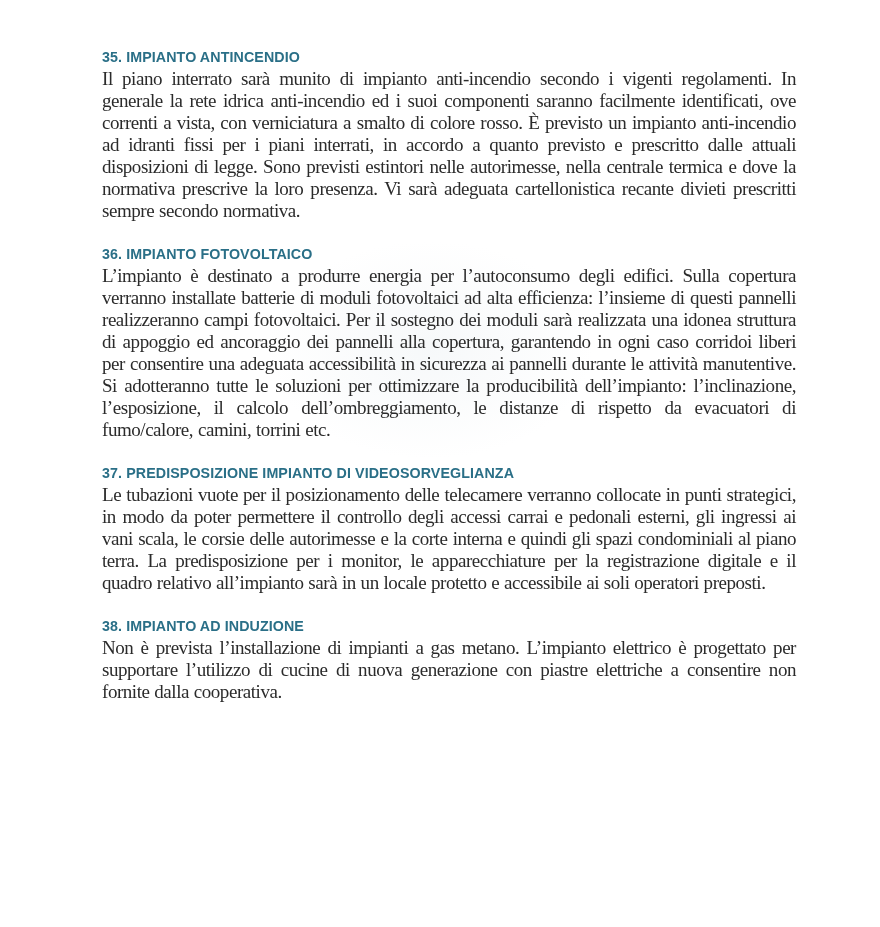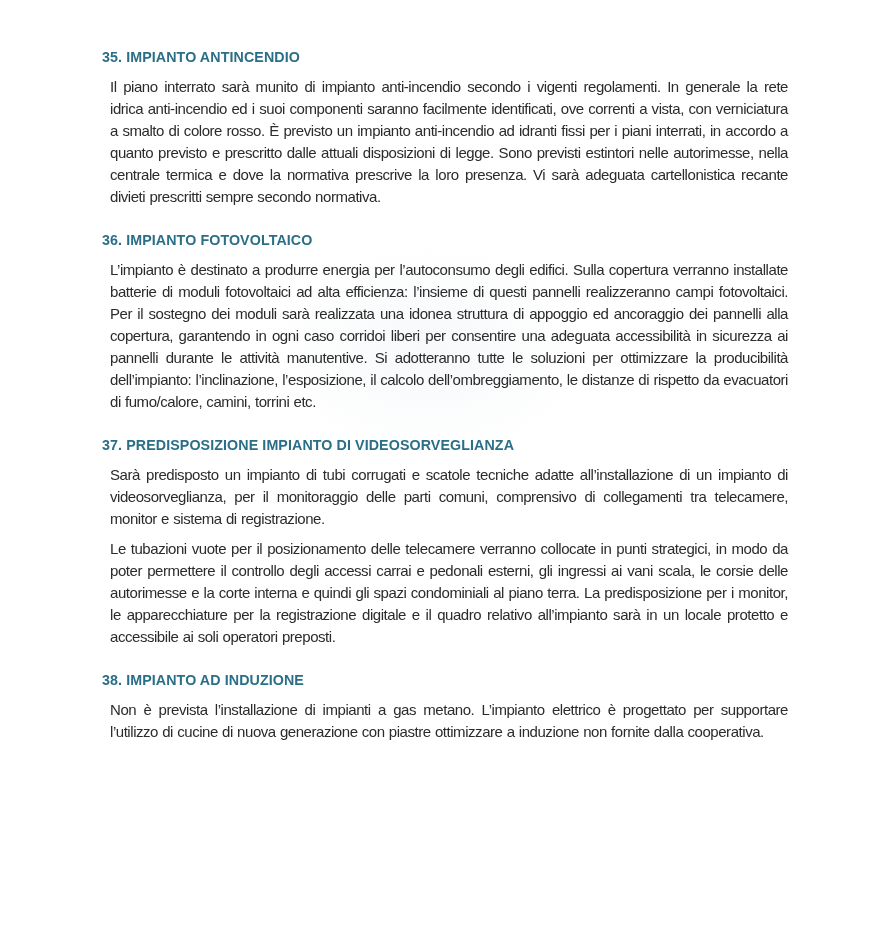--- a/index.html
+++ b/index.html
@@ -39,26 +39,27 @@
       font-size: 15.5px;
       line-height: 22px;
       color: #2a6f87;
       margin: 0;
       letter-spacing: 0.1px;
       transform: scaleX(0.92);
       transform-origin: left center;
       white-space: nowrap;
     }
     .para {
-      font-size: 15px;
+      font-size: 19px;
       line-height: 22px;
       text-align: justify;
-      margin: 8px;
+      margin: 0;
       letter-spacing: -0.45px;
       word-spacing: 0.5px;
+      font-family: Liberation Serif, serif;
     }
   </style>
 </head>
 <body>
 
 <div class="watermark"></div>
 
 <div class="page">
 
   <section class="section">
@@ -66,22 +67,21 @@
     <p class="para">Il piano interrato sarà munito di impianto anti-incendio secondo i vigenti regolamenti. In generale la rete idrica anti-incendio ed i suoi componenti saranno facilmente identificati, ove correnti a vista, con verniciatura a smalto di colore rosso. È previsto un impianto anti-incendio ad idranti fissi per i piani interrati, in accordo a quanto previsto e prescritto dalle attuali disposizioni di legge. Sono previsti estintori nelle autorimesse, nella centrale termica e dove la normativa prescrive la loro presenza. Vi sarà adeguata cartellonistica recante divieti prescritti sempre secondo normativa.</p>
   </section>
 
   <section class="section">
     <h2 class="section-title">36. IMPIANTO FOTOVOLTAICO</h2>
     <p class="para">L’impianto è destinato a produrre energia per l’autoconsumo degli edifici. Sulla copertura verranno installate batterie di moduli fotovoltaici ad alta efficienza: l’insieme di questi pannelli realizzeranno campi fotovoltaici. Per il sostegno dei moduli sarà realizzata una idonea struttura di appoggio ed ancoraggio dei pannelli alla copertura, garantendo in ogni caso corridoi liberi per consentire una adeguata accessibilità in sicurezza ai pannelli durante le attività manutentive. Si adotteranno tutte le soluzioni per ottimizzare la producibilità dell’impianto: l’inclinazione, l’esposizione, il calcolo dell’ombreggiamento, le distanze di rispetto da evacuatori di fumo/calore, camini, torrini etc.</p>
   </section>
 
   <section class="section">
     <h2 class="section-title">37. PREDISPOSIZIONE IMPIANTO DI VIDEOSORVEGLIANZA</h2>
-    <p class="para">Sarà predisposto un impianto di tubi corrugati e scatole tecniche adatte all’installazione di un impianto di videosorveglianza, per il monitoraggio delle parti comuni, comprensivo di collegamenti tra telecamere, monitor e sistema di registrazione.</p>
     <p class="para">Le tubazioni vuote per il posizionamento delle telecamere verranno collocate in punti strategici, in modo da poter permettere il controllo degli accessi carrai e pedonali esterni, gli ingressi ai vani scala, le corsie delle autorimesse e la corte interna e quindi gli spazi condominiali al piano terra. La predisposizione per i monitor, le apparecchiature per la registrazione digitale e il quadro relativo all’impianto sarà in un locale protetto e accessibile ai soli operatori preposti.</p>
   </section>
 
   <section class="section">
     <h2 class="section-title">38. IMPIANTO AD INDUZIONE</h2>
-    <p class="para">Non è prevista l’installazione di impianti a gas metano. L’impianto elettrico è progettato per supportare l’utilizzo di cucine di nuova generazione con piastre ottimizzare a induzione non fornite dalla cooperativa.</p>
+    <p class="para">Non è prevista l’installazione di impianti a gas metano. L’impianto elettrico è progettato per supportare l’utilizzo di cucine di nuova generazione con piastre elettriche a consentire non fornite dalla cooperativa.</p>
   </section>
 
 </div>
 
 </body></html>

